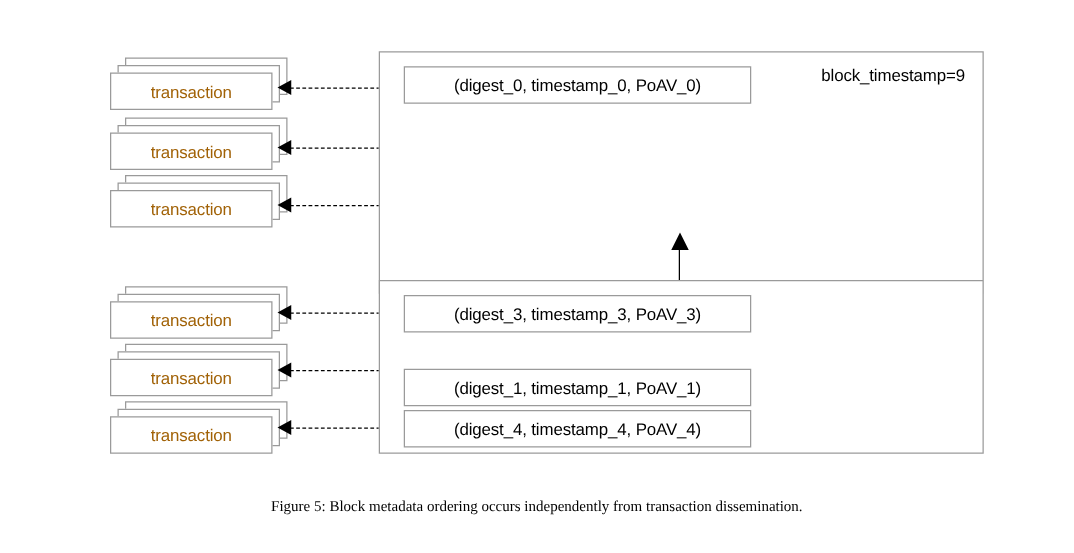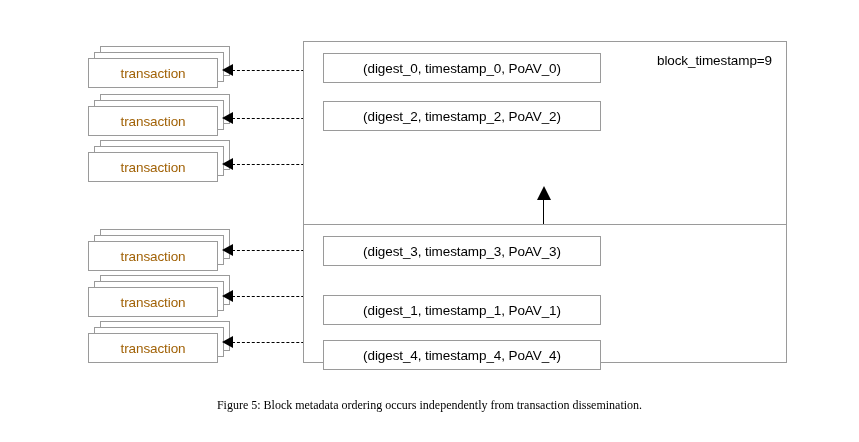--- a/index.html
+++ b/index.html
@@ -67,21 +67,21 @@
     white-space: nowrap;
     letter-spacing: -0.1px;
   }
 
   #block-group-0 .metadata-row:nth-of-type(1) { top: 11px; }
   #block-group-0 .metadata-row:nth-of-type(2) { top: 59px; }
   #block-group-0 .metadata-row:nth-of-type(3) { top: 105px; }
 
   #block-group-1 .metadata-row:nth-of-type(1) { top: 11px; text-align: center; }
   #block-group-1 .metadata-row:nth-of-type(2) { top: 70px; }
-  #block-group-1 .metadata-row:nth-of-type(3) { top: 103px; margin-top: 12px; }
+  #block-group-1 .metadata-row:nth-of-type(3) { top: 103px; }
 
   
   .transaction-stack {
     position: absolute;
     width: 142px;
     height: 44px;
   }
   .transaction-card {
     position: absolute;
     box-sizing: border-box;
@@ -218,23 +218,20 @@
   <div class="dissemination-arrowhead" id="dissemination-arrowhead-3"></div>
   <div class="dissemination-link" id="dissemination-link-4"></div>
   <div class="dissemination-arrowhead" id="dissemination-arrowhead-4"></div>
   <div class="dissemination-link" id="dissemination-link-5"></div>
   <div class="dissemination-arrowhead" id="dissemination-arrowhead-5"></div>
 
   <div class="block-group" id="block-group-0">
     <div class="metadata-row">
       <div class="metadata-box">(digest_0, timestamp_0, PoAV_0)</div>
     </div>
-    <div class="metadata-row">
-      <div class="metadata-box">(digest_2, timestamp_2, PoAV_2)</div>
-    </div>
     <div class="block-timestamp-label">block_timestamp=9</div>
   </div>
 
   <div id="ordering-arrow-shaft"></div>
   <div id="ordering-arrow-head"></div>
 
   <div class="block-group" id="block-group-1">
     <div class="metadata-row">
       <div class="metadata-box">(digest_3, timestamp_3, PoAV_3)</div>
     </div>

